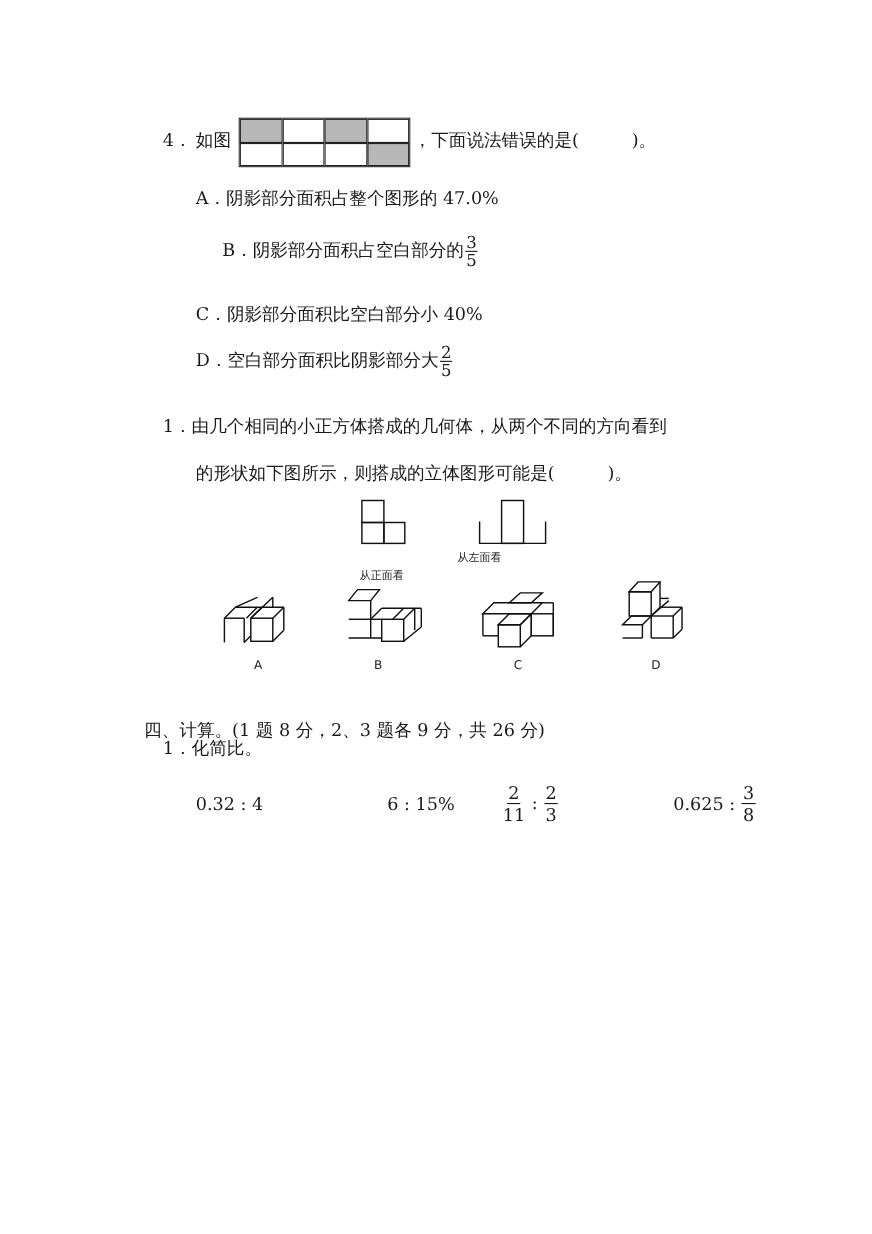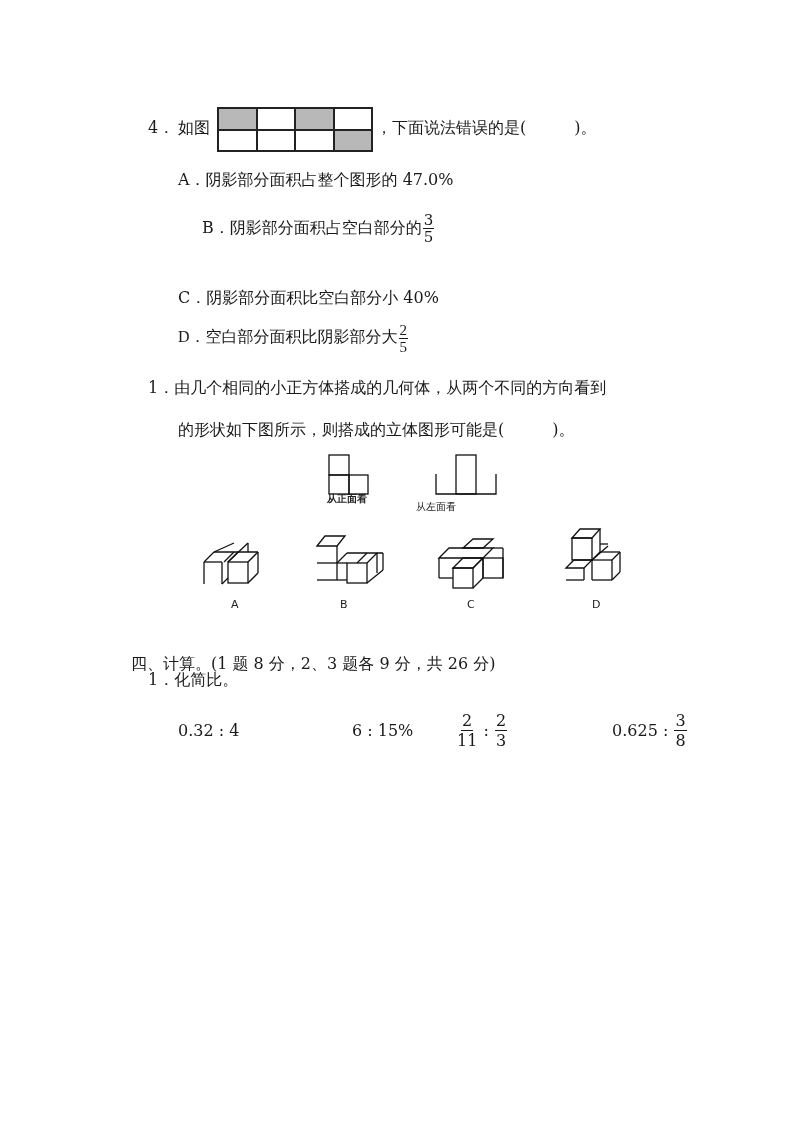--- a/index.html
+++ b/index.html
@@ -44,40 +44,40 @@
   <span>A．</span><span>阴影部分面积占整个图形的 47.0%</span>
 </div>
 
 <div class="abs txt" style="left:178px; top:212px;margin-left:24px;">
   <span>B．</span><span>阴影部分面积占空白部分的</span><span class="frac">
       <span class="num">3</span>
       <span class="den">5</span>
     </span>
 </div>
 
-<div class="abs txt" style="left:178px; top:288px;">
+<div class="abs txt" style="left:178px; top:276px;">
   <span>C．</span><span>阴影部分面积比空白部分小 40%</span>
 </div>
 
-<div class="abs txt" style="left:178px; top:322px;font-family:Liberation Serif, serif;">
+<div class="abs txt" style="left:178px; top:312px;">
   <span>D．</span><span>空白部分面积比阴影部分大</span><span class="frac">
       <span class="num">2</span>
       <span class="den">5</span>
     </span>
 </div>
 
 <div class="abs txt" style="left:148px; top:378px;">1．由几个相同的小正方体搭成的几何体，从两个不同的方向看到</div>
 <div class="abs txt" style="left:178px; top:420px;text-align:center;">的形状如下图所示，则搭成的立体图形可能是(　　　)。</div>
 
 <svg style="left:328px; top:454px;" width="42" height="42">
   <rect x="1" y="1" width="20" height="20"></rect>
   <rect x="1" y="21" width="20" height="19"></rect>
   <rect x="21" y="21" width="19" height="19"></rect>
 </svg>
-<div class="abs cap" style="left:327px; top:492px;font-weight:bold;">从正面看</div>
+<div class="abs cap" style="left:327px; top:516px;">从正面看</div>
 
 <svg style="left:435px; top:454px;" width="62" height="42">
   <polyline points="1,20 1,40 61,40 61,20"></polyline>
   <rect x="21" y="1" width="20" height="39"></rect>
 </svg>
 <div class="abs cap" style="left:416px; top:500px;">从左面看</div>
 
 <svg style="left:200px; top:540px;" width="70" height="50">
   <line x1="4" y1="44" x2="4" y2="22"></line>
   <line x1="4" y1="22" x2="22" y2="22"></line>

